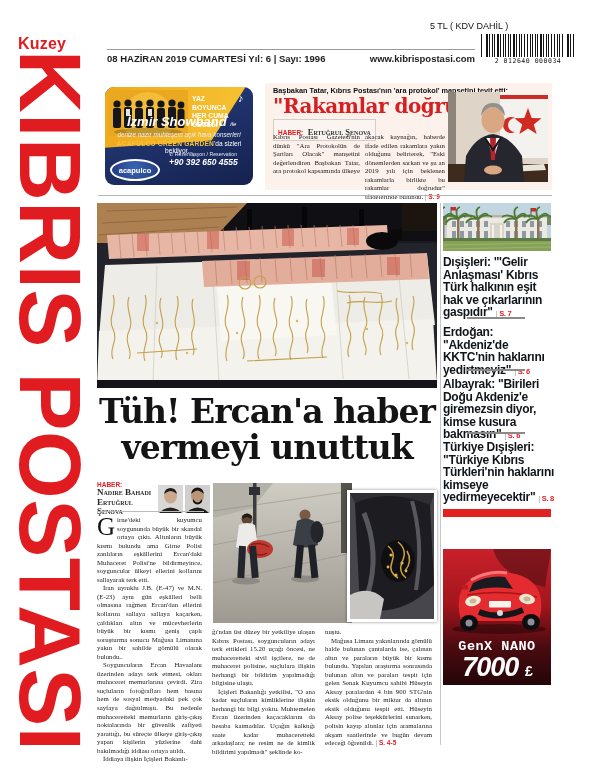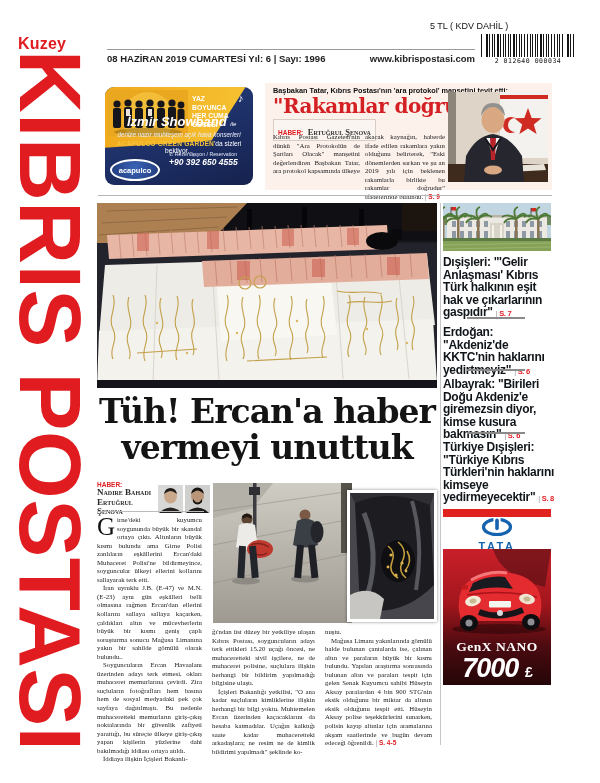--- a/index.html
+++ b/index.html
@@ -57,21 +57,21 @@
   
   .sb-item{font-size:12px;line-height:12.6px;font-weight:700;letter-spacing:-.3px;color:#10151a;}
   .sb-ref{font-size:7.5px;font-weight:700;}
   .sb-ref .pipe{color:#999;font-weight:400;}
   .sb-ref .pg{color:#e11c21;margin-top:36px;}
   .sb-sep{height:2px;background:#8a8a8a;}
   
   .tata-redbar{background:#e0231f;}
   .tata-word{color:#1563ae;font-weight:700;font-size:11px;letter-spacing:2.5px;text-align:center;}
   .tata-car{background:linear-gradient(180deg,#c9202a 0%,#a3161d 40%,#4a0b10 72%,#240508 100%);overflow:hidden;}
-  .tata-model{font-family:Liberation Serif, serif;font-weight:700;font-size:13.5px;color:#fff;text-align:center;letter-spacing:.5px;}
+  .tata-model{font-family:Liberation Mono, monospace;font-weight:700;font-size:13.5px;color:#fff;text-align:center;letter-spacing:.5px;}
   .tata-price{font-weight:700;font-style:italic;font-size:27px;color:#fff;text-align:center;line-height:26px;letter-spacing:-1px;}
   .tata-price small{font-size:14px;font-style:normal;}
   .tata-info{background:#e0231f;color:#fff;text-align:center;font-style:italic;font-weight:700;}
   .ti-dealer{font-size:9.5px;letter-spacing:.3px;padding-top:3px;}
   .ti-phone{font-size:8.8px;line-height:9.8px;}
   .ti-addr{font-size:6.6px;line-height:7.6px;padding-top:1px;}
   .ti-mail{font-size:6.6px;line-height:7.6px;}
 </style>
 </head>
 <body>
@@ -390,28 +390,20 @@
     <span>Albayrak: "Birileri Doğu Akdeniz'e giremezsin diyor, kimse kusura bakmasın"</span>
     <span class="sb-ref"><span class="pipe">|</span> <span class="pg">S. 6</span></span>
   </div>
   <div class="abs sb-sep" style="left:467px;top:432px;width:58px;"></div>
   <div class="abs sb-item" style="left:443px;top:441px;width:112px;">
     <span>Türkiye Dışişleri: "Türkiye Kıbrıs Türkleri'nin haklarını kimseye yedirmeyecektir"</span>
     <span class="sb-ref"><span class="pipe">|</span> <span class="pg">S. 8</span></span>
   </div>
 
   <div class="abs tata-redbar" style="left:443px;top:509px;width:108px;height:8px;"></div>
-  <div class="abs" style="left:443px;top:518px;width:108px;text-align:center;">
-    <svg width="34" height="18" viewBox="0 0 34 20">
-      <ellipse cx="17" cy="10" rx="15" ry="8.5" fill="none" stroke="#1563ae" stroke-width="3.6"></ellipse>
-      <rect x="13" y="0" width="8" height="9" fill="#fff"></rect>
-      <rect x="15" y="0.5" width="4" height="13" rx="2" fill="#1563ae"></rect>
-    </svg>
-    <div class="tata-word">TATA</div>
-  </div>
   <div class="abs tata-car" style="left:443px;top:549px;width:108px;height:136px;">
     <svg width="108" height="86" viewBox="0 0 108 86">
       <path d="M50,0 Q58,28 102,38 L108,0 Z" fill="#2b0b0e" opacity="0.45"></path>
       <ellipse cx="56" cy="80" rx="47" ry="5" fill="#000" opacity="0.35"></ellipse>
       <path d="M16,62 Q14,40 26,32 Q38,22 58,23 Q80,24 90,34 Q100,44 98,62 L96,72 L18,72 Z" fill="#e42b30"></path>
       <path d="M28,31 Q46,21 64,24" stroke="#f4777a" stroke-width="3" fill="none"></path>
       <path d="M30,34 Q46,26 62,28 L70,40 Q48,36 26,43 Z" fill="#1a1b20"></path>
       <path d="M24,46 Q56,40 94,48" stroke="#a81419" stroke-width="1.5" fill="none"></path>
       <rect x="19" y="36" width="6" height="4.5" rx="1" fill="#c11b20"></rect>
       <ellipse cx="30" cy="52" rx="8" ry="5" fill="#f3ead8" transform="rotate(-12 30 52)"></ellipse>

